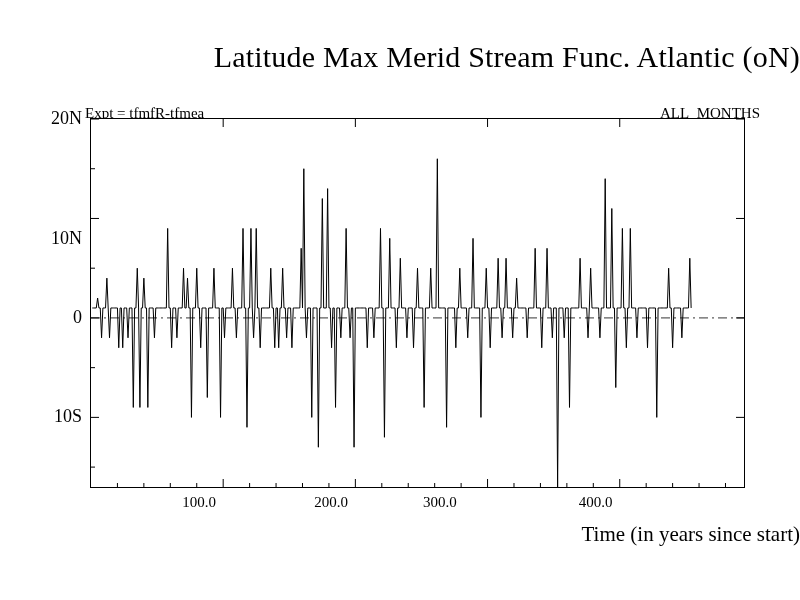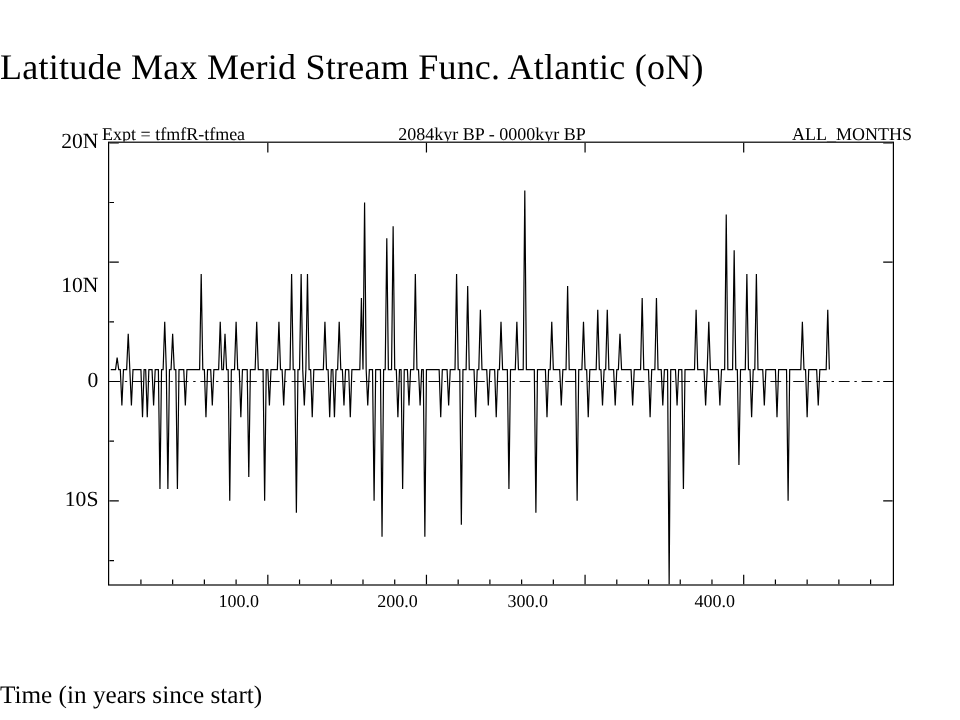--- a/index.html
+++ b/index.html
@@ -17,21 +17,21 @@
   #root {
     position: relative;
     width: 800px;
     height: 600px;
   }
   .title {
     position: absolute;
     left: 0;
     top: 40px;
     width: 800px;
-    text-align: left;
+    text-align: right;
     font-family: "Liberation Serif", serif;
     font-size: 30px;
     letter-spacing: 0.2px;
   }
   .subrow {
     position: absolute;
     top: 85px;
     left: 60px;
     width: 700px;
     height: 22px;
@@ -87,35 +87,33 @@
     font-size: 15px;
     text-align: left;
     width: 80px;
     transform: translateX(-50%);
   }
   .xlabel {
     position: absolute;
     left: 0;
     top: 522px;
     width: 800px;
-    text-align: left;
+    text-align: right;
     font-size: 21px;
-    margin-top: 45px;
   }
 </style>
 </head>
 <body>
 
 <div id="root">
 
   <div class="title">Latitude Max Merid Stream Func. Atlantic (oN)</div>
 
   <div class="subrow">
     <div class="sub-left">Expt = tfmfR-tfmea</div>
-    <div class="sub-center">2084kyr BP - 0000kyr BP</div>
     <div class="sub-right">ALL_MONTHS</div>
   </div>
 
   <div class="plot-area">
     <svg class="plot-svg" id="plot-svg" width="653" height="368">
         <line x1="0" x2="653" y1="198.9189189189189" y2="198.9189189189189" stroke="#000" stroke-width="0.8" stroke-dasharray="9,4,2,4"></line>
         <path d="M1.32 188.97 L2.64 188.97 L3.97 188.97 L5.29 188.97 L6.61 179.03 L7.93 188.97 L9.25 188.97 L10.57 218.81 L11.90 188.97 L13.22 188.97 L14.54 188.97 L15.86 159.14 L17.18 188.97 L18.51 218.81 L19.83 188.97 L21.15 188.97 L22.47 188.97 L23.79 188.97 L25.12 188.97 L26.44 188.97 L27.76 228.76 L29.08 188.97 L30.40 188.97 L31.72 228.76 L33.05 188.97 L34.37 188.97 L35.69 188.97 L37.01 218.81 L38.33 188.97 L39.66 188.97 L40.98 188.97 L42.30 288.43 L43.62 188.97 L44.94 188.97 L46.27 149.19 L47.59 188.97 L48.91 288.43 L50.23 188.97 L51.55 188.97 L52.87 159.14 L54.20 188.97 L55.52 188.97 L56.84 288.43 L58.16 188.97 L59.48 188.97 L60.81 188.97 L62.13 188.97 L63.45 218.81 L64.77 188.97 L66.09 188.97 L67.41 188.97 L68.74 188.97 L70.06 188.97 L71.38 188.97 L72.70 188.97 L74.02 188.97 L75.35 188.97 L76.67 109.41 L77.99 188.97 L79.31 188.97 L80.63 228.76 L81.96 188.97 L83.28 188.97 L84.60 188.97 L85.92 218.81 L87.24 188.97 L88.56 188.97 L89.89 188.97 L91.21 188.97 L92.53 149.19 L93.85 188.97 L95.17 188.97 L96.50 159.14 L97.82 188.97 L99.14 188.97 L100.46 298.38 L101.78 188.97 L103.11 188.97 L104.43 188.97 L105.75 149.19 L107.07 188.97 L108.39 188.97 L109.71 228.76 L111.04 188.97 L112.36 188.97 L113.68 188.97 L115.00 188.97 L116.32 278.49 L117.65 188.97 L118.97 188.97 L120.29 188.97 L121.61 188.97 L122.93 149.19 L124.26 188.97 L125.58 188.97 L126.90 188.97 L128.22 188.97 L129.54 298.38 L130.86 188.97 L132.19 188.97 L133.51 218.81 L134.83 188.97 L136.15 188.97 L137.47 188.97 L138.80 188.97 L140.12 188.97 L141.44 149.19 L142.76 188.97 L144.08 188.97 L145.40 218.81 L146.73 188.97 L148.05 188.97 L149.37 188.97 L150.69 188.97 L152.01 109.41 L153.34 188.97 L154.66 188.97 L155.98 308.32 L157.30 188.97 L158.62 188.97 L159.95 109.41 L161.27 188.97 L162.59 218.81 L163.91 188.97 L165.23 109.41 L166.55 188.97 L167.88 188.97 L169.20 228.76 L170.52 188.97 L171.84 188.97 L173.16 188.97 L174.49 188.97 L175.81 188.97 L177.13 188.97 L178.45 188.97 L179.77 149.19 L181.10 188.97 L182.42 188.97 L183.74 228.76 L185.06 188.97 L186.38 188.97 L187.70 228.76 L189.03 188.97 L190.35 188.97 L191.67 149.19 L192.99 188.97 L194.31 188.97 L195.64 218.81 L196.96 188.97 L198.28 188.97 L199.60 188.97 L200.92 228.76 L202.24 188.97 L203.57 188.97 L204.89 188.97 L206.21 188.97 L207.53 188.97 L208.85 188.97 L210.18 129.30 L211.50 188.97 L212.82 49.73 L214.14 188.97 L215.46 218.81 L216.79 188.97 L218.11 188.97 L219.43 188.97 L220.75 298.38 L222.07 188.97 L223.39 188.97 L224.72 188.97 L226.04 188.97 L227.36 328.22 L228.68 188.97 L230.00 188.97 L231.33 79.57 L232.65 188.97 L233.97 188.97 L235.29 188.97 L236.61 69.62 L237.94 188.97 L239.26 188.97 L240.58 228.76 L241.90 188.97 L243.22 188.97 L244.54 288.43 L245.87 188.97 L247.19 188.97 L248.51 188.97 L249.83 218.81 L251.15 188.97 L252.48 188.97 L253.80 188.97 L255.12 109.41 L256.44 188.97 L257.76 188.97 L259.09 218.81 L260.41 188.97 L261.73 188.97 L263.05 328.22 L264.37 188.97 L265.69 188.97 L267.02 188.97 L268.34 188.97 L269.66 188.97 L270.98 188.97 L272.30 188.97 L273.63 188.97 L274.95 188.97 L276.27 228.76 L277.59 188.97 L278.91 188.97 L280.23 188.97 L281.56 188.97 L282.88 218.81 L284.20 188.97 L285.52 188.97 L286.84 188.97 L288.17 188.97 L289.49 109.41 L290.81 188.97 L292.13 188.97 L293.45 318.27 L294.78 188.97 L296.10 188.97 L297.42 188.97 L298.74 119.35 L300.06 188.97 L301.38 188.97 L302.71 188.97 L304.03 188.97 L305.35 228.76 L306.67 188.97 L307.99 188.97 L309.32 139.24 L310.64 188.97 L311.96 188.97 L313.28 188.97 L314.60 188.97 L315.93 218.81 L317.25 188.97 L318.57 188.97 L319.89 188.97 L321.21 188.97 L322.53 228.76 L323.86 188.97 L325.18 188.97 L326.50 149.19 L327.82 188.97 L329.14 188.97 L330.47 188.97 L331.79 188.97 L333.11 288.43 L334.43 188.97 L335.75 188.97 L337.07 188.97 L338.40 188.97 L339.72 149.19 L341.04 188.97 L342.36 188.97 L343.68 188.97 L345.01 188.97 L346.33 39.78 L347.65 188.97 L348.97 188.97 L350.29 188.97 L351.62 188.97 L352.94 188.97 L354.26 188.97 L355.58 308.32 L356.90 188.97 L358.22 188.97 L359.55 188.97 L360.87 188.97 L362.19 188.97 L363.51 188.97 L364.83 228.76 L366.16 188.97 L367.48 188.97 L368.80 149.19 L370.12 188.97 L371.44 188.97 L372.77 188.97 L374.09 188.97 L375.41 188.97 L376.73 218.81 L378.05 188.97 L379.37 188.97 L380.70 188.97 L382.02 119.35 L383.34 188.97 L384.66 188.97 L385.98 188.97 L387.31 188.97 L388.63 188.97 L389.95 298.38 L391.27 188.97 L392.59 188.97 L393.91 188.97 L395.24 149.19 L396.56 188.97 L397.88 188.97 L399.20 228.76 L400.52 188.97 L401.85 188.97 L403.17 188.97 L404.49 188.97 L405.81 188.97 L407.13 139.24 L408.46 188.97 L409.78 188.97 L411.10 218.81 L412.42 188.97 L413.74 188.97 L415.06 139.24 L416.39 188.97 L417.71 188.97 L419.03 188.97 L420.35 188.97 L421.67 218.81 L423.00 188.97 L424.32 188.97 L425.64 159.14 L426.96 188.97 L428.28 188.97 L429.61 188.97 L430.93 188.97 L432.25 188.97 L433.57 188.97 L434.89 188.97 L436.21 218.81 L437.54 188.97 L438.86 188.97 L440.18 188.97 L441.50 188.97 L442.82 188.97 L444.15 129.30 L445.47 188.97 L446.79 188.97 L448.11 188.97 L449.43 188.97 L450.76 228.76 L452.08 188.97 L453.40 188.97 L454.72 188.97 L456.04 129.30 L457.36 188.97 L458.69 188.97 L460.01 188.97 L461.33 218.81 L462.65 188.97 L463.97 188.97 L465.30 188.97 L466.62 368.00 L467.94 188.97 L469.26 188.97 L470.58 188.97 L471.90 188.97 L473.23 218.81 L474.55 188.97 L475.87 188.97 L477.19 188.97 L478.51 288.43 L479.84 188.97 L481.16 188.97 L482.48 188.97 L483.80 188.97 L485.12 188.97 L486.45 188.97 L487.77 188.97 L489.09 139.24 L490.41 188.97 L491.73 188.97 L493.05 188.97 L494.38 188.97 L495.70 188.97 L497.02 218.81 L498.34 188.97 L499.66 149.19 L500.99 188.97 L502.31 188.97 L503.63 188.97 L504.95 188.97 L506.27 188.97 L507.60 188.97 L508.92 218.81 L510.24 188.97 L511.56 188.97 L512.88 188.97 L514.20 59.68 L515.53 188.97 L516.85 188.97 L518.17 188.97 L519.49 188.97 L520.81 89.51 L522.14 188.97 L523.46 188.97 L524.78 268.54 L526.10 188.97 L527.42 188.97 L528.74 188.97 L530.07 188.97 L531.39 109.41 L532.71 188.97 L534.03 188.97 L535.35 228.76 L536.68 188.97 L538.00 188.97 L539.32 109.41 L540.64 188.97 L541.96 188.97 L543.29 188.97 L544.61 188.97 L545.93 218.81 L547.25 188.97 L548.57 188.97 L549.89 188.97 L551.22 188.97 L552.54 188.97 L553.86 188.97 L555.18 188.97 L556.50 228.76 L557.83 188.97 L559.15 188.97 L560.47 188.97 L561.79 188.97 L563.11 188.97 L564.44 188.97 L565.76 298.38 L567.08 188.97 L568.40 188.97 L569.72 188.97 L571.04 188.97 L572.37 188.97 L573.69 188.97 L575.01 188.97 L576.33 188.97 L577.65 149.19 L578.98 188.97 L580.30 188.97 L581.62 228.76 L582.94 188.97 L584.26 188.97 L585.59 188.97 L586.91 188.97 L588.23 188.97 L589.55 188.97 L590.87 218.81 L592.19 188.97 L593.52 188.97 L594.84 188.97 L596.16 188.97 L597.48 188.97 L598.80 139.24 L600.13 188.97 L601.45 NaN L602.77 NaN L604.09 NaN L605.41 NaN L606.73 NaN L608.06 NaN L609.38 NaN L610.70 NaN L612.02 NaN L613.34 NaN L614.67 NaN L615.99 NaN L617.31 NaN L618.63 NaN L619.95 NaN L621.28 NaN L622.60 NaN L623.92 NaN L625.24 NaN L626.56 NaN L627.88 NaN L629.21 NaN L630.53 NaN L631.85 NaN L633.17 NaN L634.49 NaN L635.82 NaN L637.14 NaN L638.46 NaN L639.78 NaN L641.10 NaN L642.43 NaN L643.75 NaN L645.07 NaN L646.39 NaN L647.71 NaN L649.03 NaN L650.36 NaN L651.68 NaN L653.00 NaN" fill="none" stroke="#000000" stroke-width="1" stroke-linejoin="miter"></path>
         <line x1="0" x2="8" y1="0" y2="0" stroke="#000" stroke-width="1"></line>
         <line x1="653" x2="645" y1="0" y2="0" stroke="#000" stroke-width="1"></line>
         <line x1="0" x2="8" y1="99.45945945945948" y2="99.45945945945948" stroke="#000" stroke-width="1"></line>

